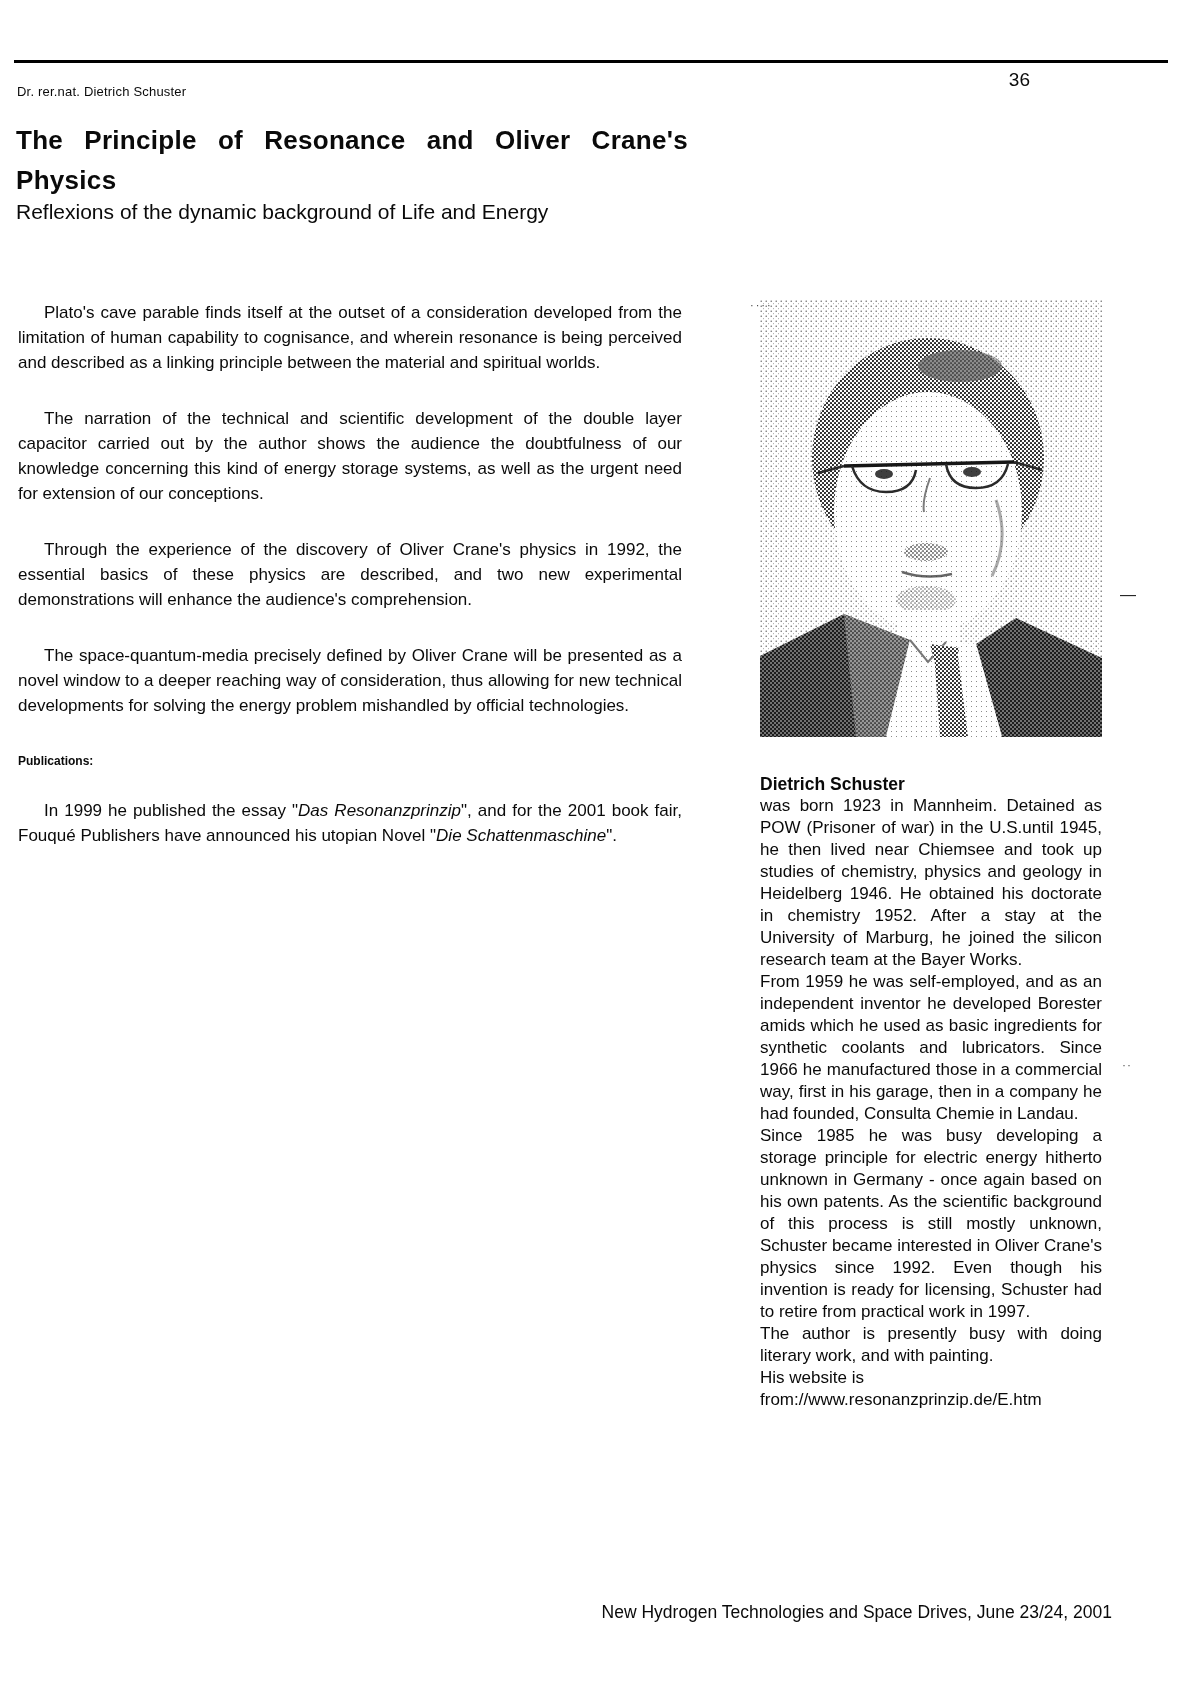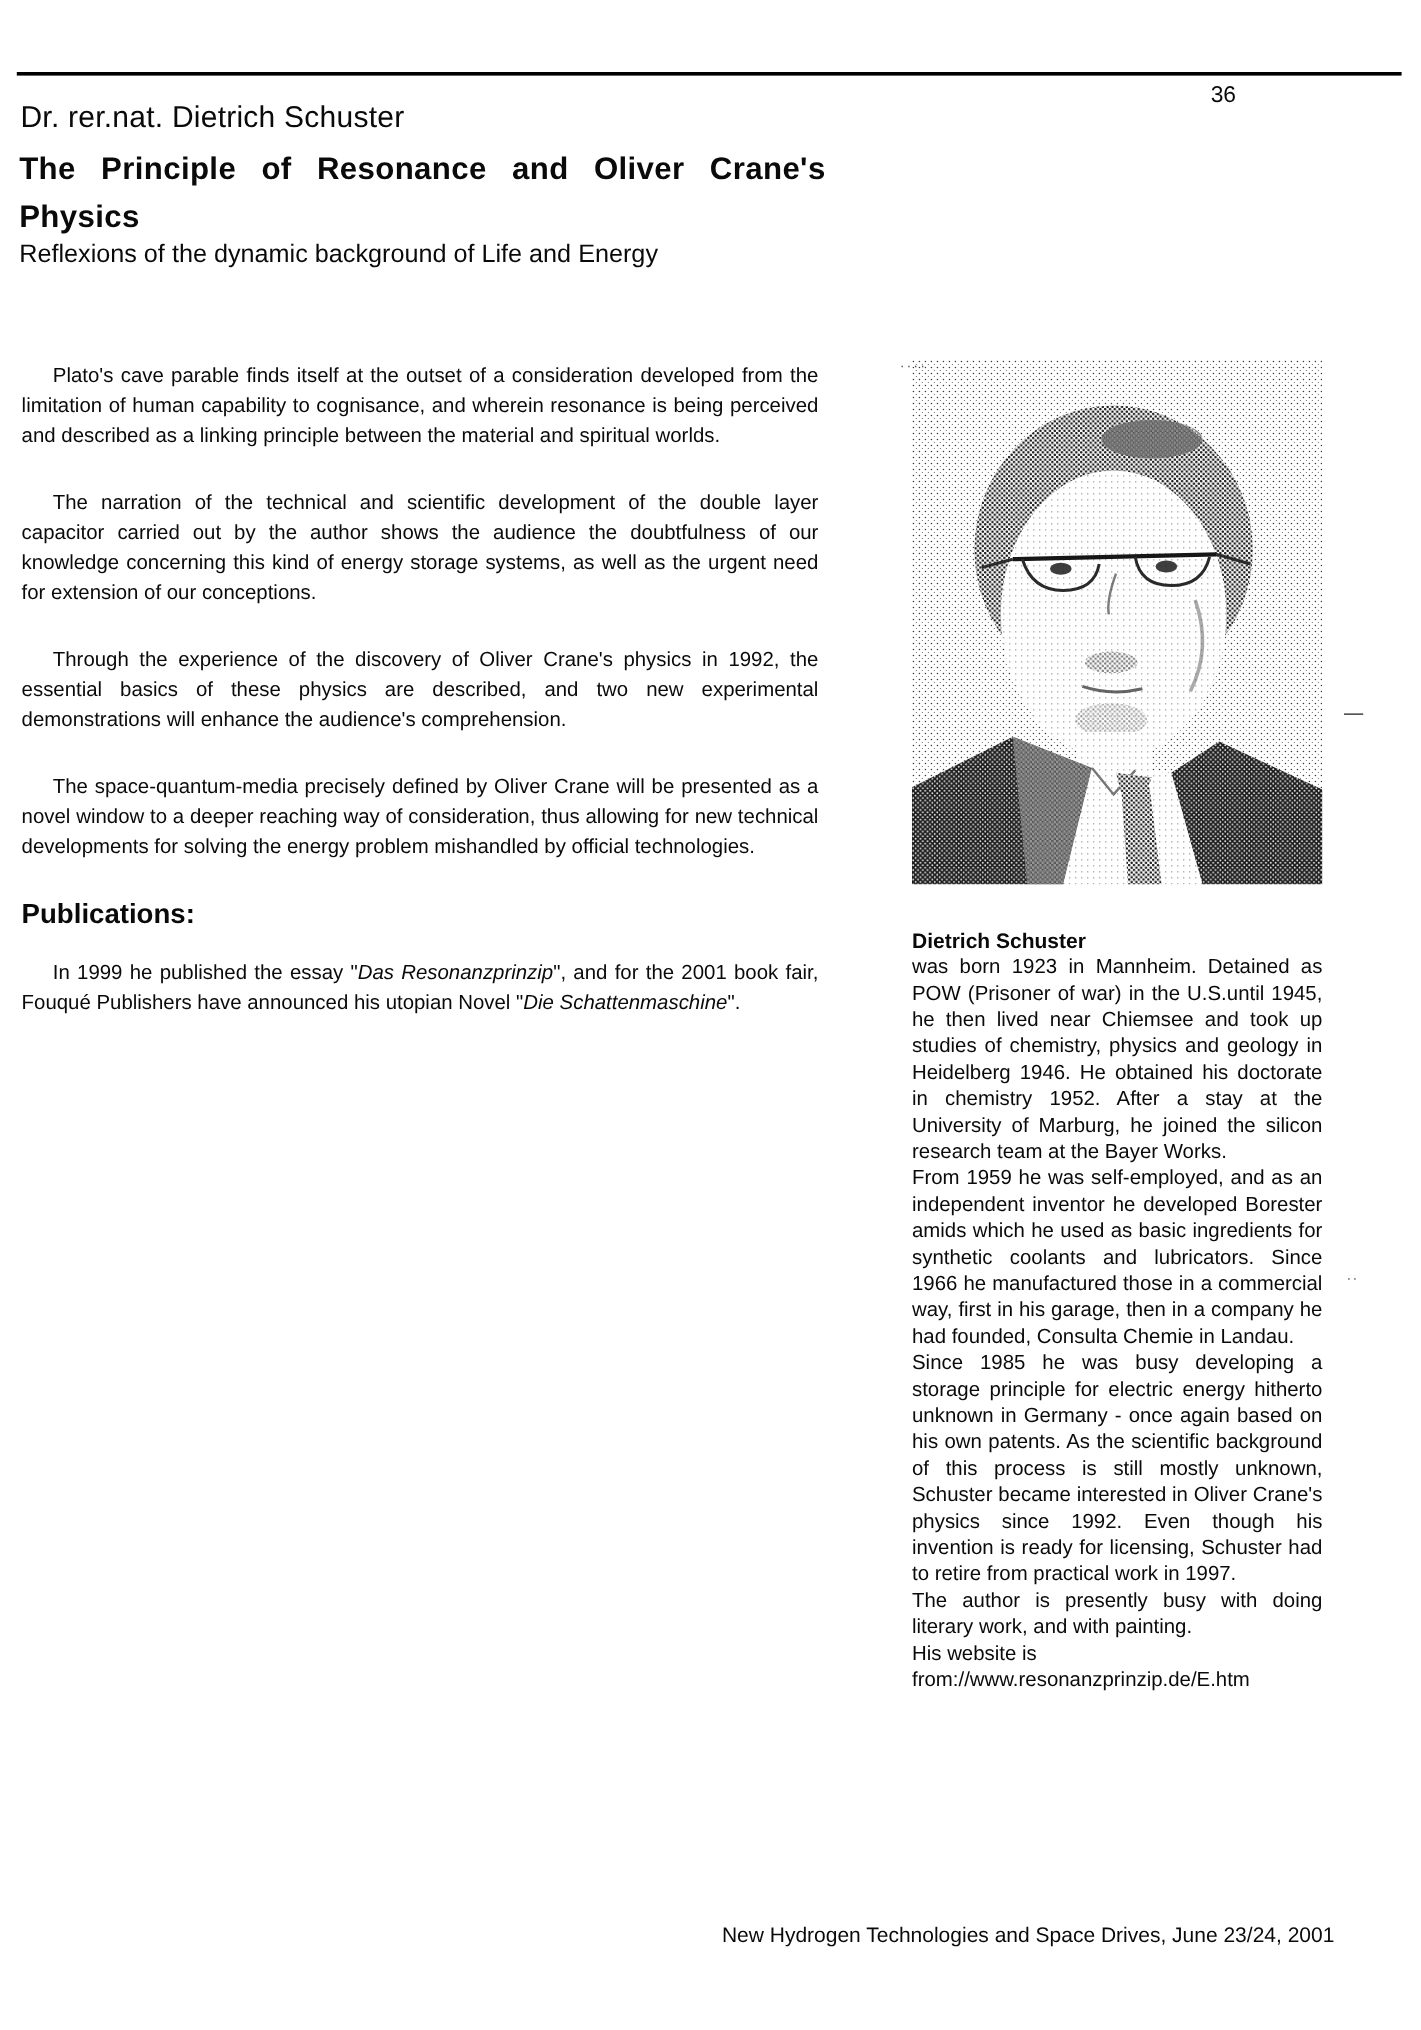--- a/index.html
+++ b/index.html
@@ -11,36 +11,36 @@
   }
   .page-number {
     position:absolute; top:22px; left:0; width:1030px;
     text-align:right; font-size:19px;margin-top:47px;
   }
   .top-rule {
     position:absolute; top:60px; left:14px; width:1154px; height:3px;
     background:#000;
   }
   .author-line {
-    position:absolute; top:84px; left:17px; font-size:25px; letter-spacing:0.2px;
+    position:absolute; top:84px; left:17px; font-size:13px; letter-spacing:0.2px;
   }
   .title {
     position:absolute; top:120px; left:16px; width:672px; margin:0;
     font-size:26px; font-weight:bold; line-height:40px;
     text-align:justify; letter-spacing:0.3px;
   }
   .subtitle {
     position:absolute; top:200px; left:16px; font-size:21px; 
   }
   .col-left {
     position:absolute; top:300px; left:18px; width:664px;
     font-size:17px; line-height:25px; text-align:justify;
   }
   .col-left p.body-par { margin:0 0 31px 0; text-indent:26px; }
-  .pub-heading { margin:28px 0 0 0; font-size:23px; font-weight:bold; }
+  .pub-heading { margin:28px 0 0 0; font-size:12px; font-weight:bold; }
   .pub-par { margin:24px 0 0 0; text-indent:26px; }
   .col-right {
     position:absolute; top:300px; left:760px; width:342px;
     font-size:17px; line-height:22px; text-align:justify;
   }
   .portrait { width:342px; height:437px; display:block; }
   .portrait svg { display:block; }
   .bio-name { margin:36px 0 0 0; font-size:17.5px; font-weight:bold; line-height:22px; }
   .col-right p.bio-par { margin:0; }
   .website-label { margin:22px 0 0 0; }

